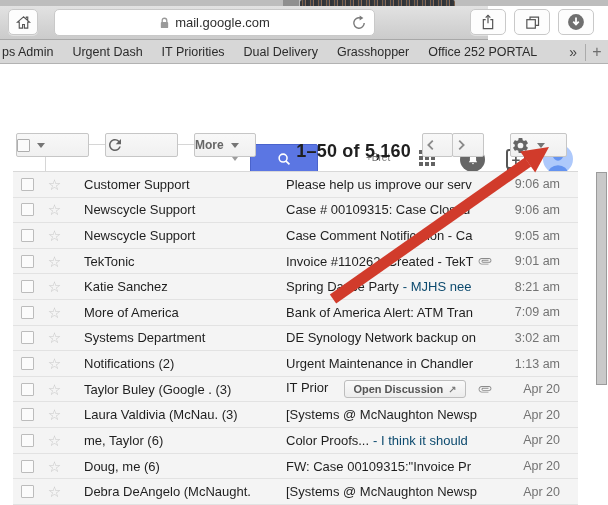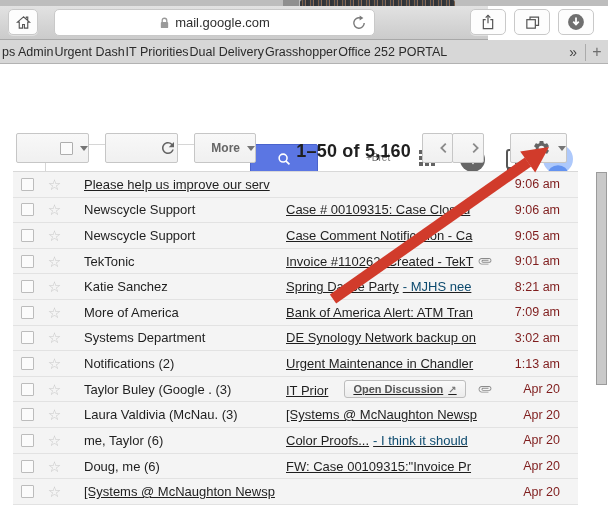--- a/index.html
+++ b/index.html
@@ -25,21 +25,21 @@
   .addr-bar { position:absolute; left:54px; top:3px; width:321px; height:27px; background:#fff;
     border:1px solid #c9c9c9; border-radius:5px; display:flex; align-items:center; justify-content:center; }
   .addr-text { font-size:13px; color:#2f2f2f; margin-left:5px; }
   .reload { position:absolute; right:7px; top:5px; }
   .share-btn { left:470px; width:36px; }
   .tabs-btn { left:514px; width:36px; }
   .dl-btn { left:558px; width:36px; }
 
   
   .bm-bar { position:absolute; left:0; top:40px; width:608px; height:24px; background:#d7d7d7;
-    border-bottom:1px solid #b2b2b2; display:flex; align-items:center; padding-left:2px; gap:1px; }
+    border-bottom:1px solid #b2b2b2; display:flex; align-items:center; padding-left:2px; gap:19px; }
   .bm-item { font-size:12.5px; color:#2b2b2b; white-space:nowrap; }
   .bm-right { position:absolute; right:0; top:40px; height:24px; display:flex; align-items:center; }
   .bm-overflow { font-size:14px; color:#444; padding:0 8px; }
   .bm-div { width:1px; height:17px; background:#ababab; }
   .bm-plus { font-size:16px; color:#6e6e6e; width:22px; text-align:center; }
 
   
   .gmail-header { position:absolute; left:0; top:64px; width:608px; height:64px; background:#fff; }
   .search-input { position:absolute; left:45px; top:80px; width:205px; height:30px; border:1px solid #d6d6d6;
     border-right:none; border-radius:2px 0 0 2px; padding:0 22px 0 8px; font-size:13px; color:#222; outline:none; background:#fff; }
@@ -53,51 +53,51 @@
   .bell-wrap { position:absolute; left:460px; top:83px; width:25px; height:25px; border-radius:50%; background:#666;
     display:flex; align-items:center; justify-content:center; }
   .plusbox { position:absolute; left:506px; top:85px; width:20px; height:20px; border:2px solid #575757; border-radius:3px;
     display:flex; align-items:center; justify-content:center; font-size:15px; font-weight:bold; color:#575757; }
   .plusbox::after { content:""; position:absolute; left:-1px; bottom:-5px; border-top:5px solid #575757;
     border-right:5px solid transparent; }
   .avatar { position:absolute; left:543px; top:80px; width:30px; height:30px; border-radius:50%;
     background:#aec9fb; overflow:hidden; }
 
   
-  .gbtn { position:absolute; top:133px; height:30px; border:1px solid #c6c6c6; border-radius:2px;
-    background:linear-gradient(#f8f8f8,#f0f0f0); display:flex; align-items:center; justify-content:flex-end; gap:7px; cursor:pointer;padding-left:8px; }
+  .gbtn { position:absolute; top:133px; height:24px; border:1px solid #c6c6c6; border-radius:2px;
+    background:linear-gradient(#f8f8f8,#f0f0f0); display:flex; align-items:center; justify-content:flex-start; gap:7px; cursor:pointer; }
   .select-btn { left:16px; width:73px; }
   .sel-cb { width:13px; height:13px; border:1px solid #aeaeae; border-radius:1px; background:#fbfbfb; }
   .refresh-btn { left:105px; width:73px; }
   .more-btn { left:194px; width:62px; font-size:12px; font-weight:bold; color:#666; }
   .page-count { position:absolute; left:290px; top:141px; width:121px; text-align:right;
     font-size:18px; font-weight:bold; color:#1f1f1f; letter-spacing:.2px; }
   .prev-btn { left:422px; width:31px; }
   .next-btn { left:452px; width:32px; }
   .gear-btn { left:510px; width:57px; }
   .caret { width:0; height:0; border-left:4px solid transparent; border-right:4px solid transparent; border-top:5px solid #757575; }
   .caret.sm { border-left-width:3.5px; border-right-width:3.5px; border-top-width:4px; border-top-color:#9c9c9c; }
 
   
   .mail-list { position:absolute; left:13px; top:171px; width:565px; border-top:1px solid #d8d8d8; }
   .mrow { height:25.62px; background:#f4f4f4; border-bottom:1px solid #e2e2e2; display:flex; align-items:center;
     padding-left:8px; font-size:13px; color:#1f1f1f; cursor:pointer; }
   .mrow .cb { width:13px; height:13px; border:1px solid #bcbcbc; border-radius:1px; background:#fbfbfb; flex:none; margin-right:12px; }
   .mrow .star { width:17px; flex:none; font-size:15px; color:#c7c7c7; line-height:1; margin-right:21px; text-align:center; }
   .sender { width:202px; flex:none; white-space:nowrap; overflow:hidden; }
-  .subjwrap { flex:1; min-width:0; display:flex; align-items:flex-end; white-space:nowrap; overflow:hidden;text-decoration:underline; }
+  .subjwrap { flex:1; min-width:0; display:flex; align-items:flex-start; white-space:nowrap; overflow:hidden; }
   .subj { white-space:nowrap; }
   .snippet { color:#0c4a6e; margin-left:4px; white-space:nowrap; }
   .spacer { flex:1; }
   .chip { display:inline-flex; align-items:center; margin-left:16px; height:18px; padding:0 8px;
     border:1px solid #bdbdbd; border-radius:3px; background:linear-gradient(#fafafa,#ececec);
     font-size:11px; font-weight:bold; color:#555; white-space:nowrap; }
   .chip .ne { margin-left:5px; font-size:10px; color:#777; font-weight:bold; }
   .clip { flex:none; margin:0 8px 0 4px; transform:rotate(90deg); }
-  .mtime { width:78px; flex:none; text-align:right; padding-right:18px; font-size:12.5px; color:#7f1d1d; white-space:nowrap; }
+  .mtime { width:78px; flex:none; text-align:right; padding-right:18px; font-size:12.5px; color:#737373; white-space:nowrap; }
 
   .scrollbar-thumb { position:absolute; left:596px; top:172px; width:11px; height:213px;
     background:#c9c9c9; border:1px solid #9b9b9b; }
 
   .arrow-overlay { position:absolute; left:0; top:0; width:608px; height:505px; pointer-events:none; z-index:40; }
   svg { display:block; }
 </style>
 </head>
 <body>
 
@@ -260,20 +260,21 @@
       </svg>
   </span>
   <span class="caret"></span>
 </div>
 
 <div class="mail-list">
 
   <div class="mrow">
     <span class="cb"></span>
     <span class="star">☆</span>
+    <span class="sender">Customer Support</span>
     <span class="subjwrap">
         <span class="subj">Please help us improve our serv</span>
       </span>
     <span class="mtime">9:06 am</span>
   </div>
 
   <div class="mrow">
     <span class="cb"></span>
     <span class="star">☆</span>
     <span class="sender">Newscycle Support</span>
@@ -397,20 +398,21 @@
     <span class="sender">Doug, me (6)</span>
     <span class="subjwrap">
         <span class="subj">FW: Case 00109315:"Invoice Pr</span>
       </span>
     <span class="mtime">Apr 20</span>
   </div>
 
   <div class="mrow">
     <span class="cb"></span>
     <span class="star">☆</span>
+    <span class="sender">Debra DeAngelo (McNaught.</span>
     <span class="subjwrap">
         <span class="subj">[Systems @ McNaughton Newsp</span>
       </span>
     <span class="mtime">Apr 20</span>
   </div>
 
 </div>
 
 <div class="scrollbar-thumb"></div>
 

